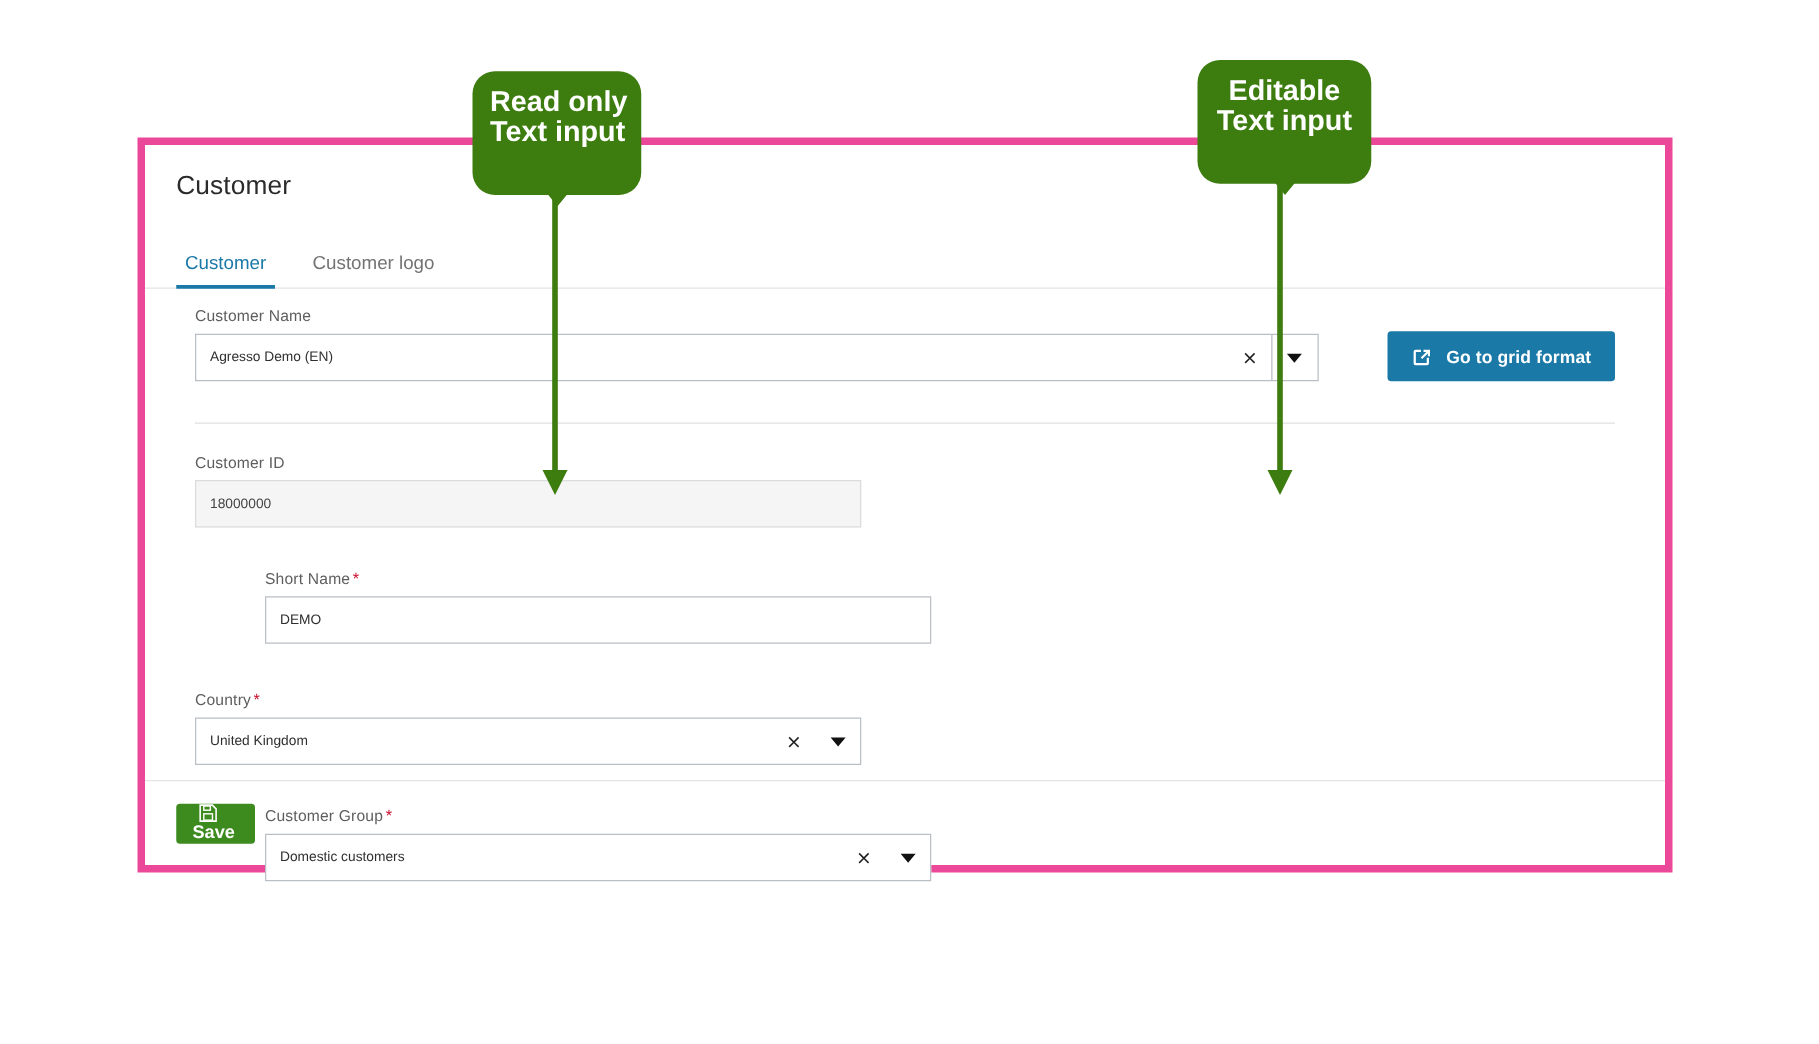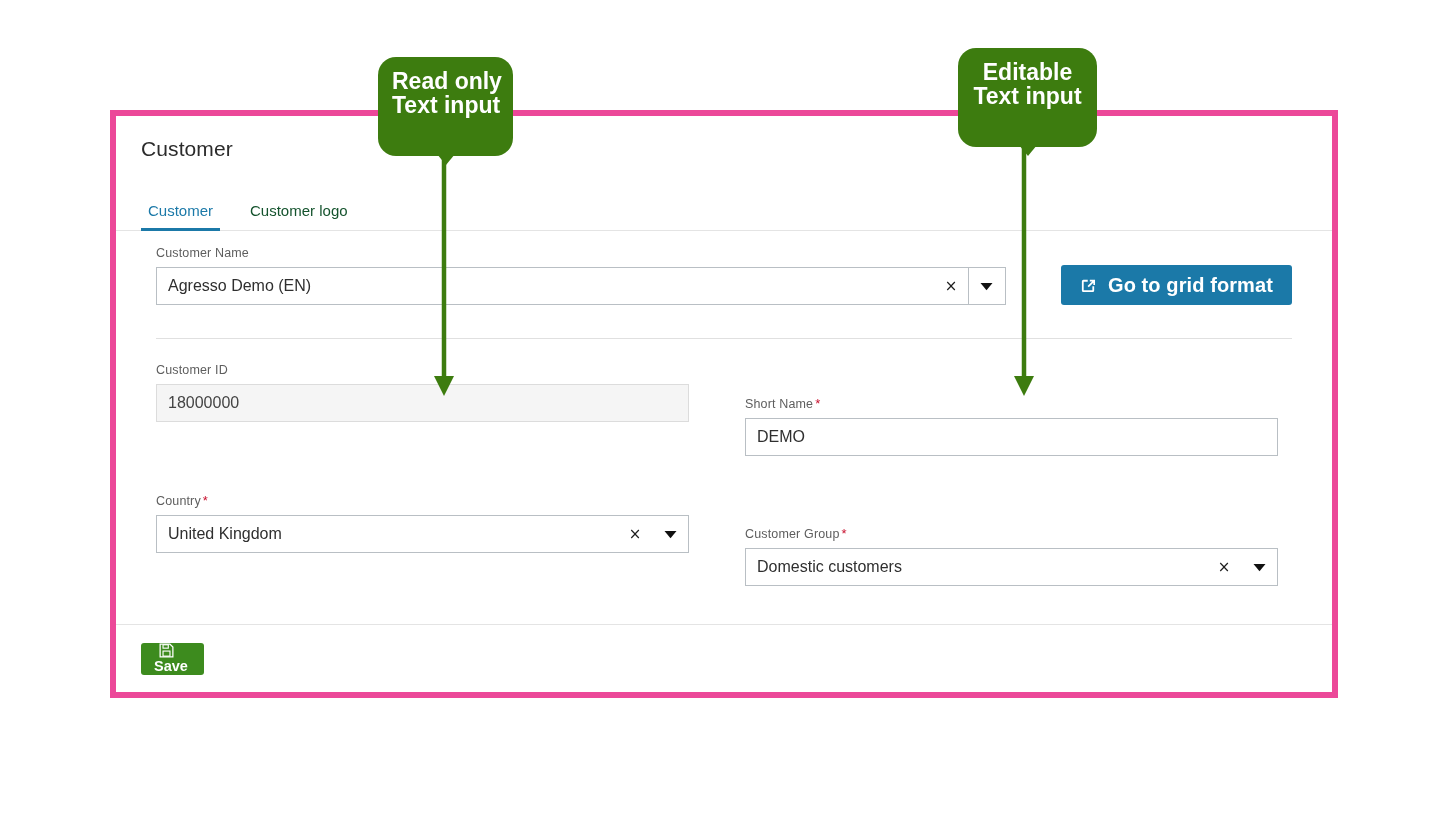--- a/index.html
+++ b/index.html
@@ -50,21 +50,21 @@
     box-sizing: border-box;
     position: absolute;
     left: 0;
     top: 66px;
     width: 100%;
   }
   .tab {
     font-size: 15px;
     padding: 0 7px 11px 7px;
     margin-right: 23px;
-    color: #14532d;
+    color: #737373;
     cursor: pointer;
     position: relative;
     white-space: nowrap;
   }
   .tab.active {
     color: #1b79a8;
     font-weight: 400;
   }
   .tab.active::after {
     content: "";
@@ -104,21 +104,21 @@
   .input-shell {
     height: 38px;
     border: 1px solid #b9bfc4;
     background: #ffffff;
     display: flex;
     align-items: center;
     box-sizing: border-box;
   }
   .input-shell .val {
     flex: 1;
-    font-size: 16px;
+    font-size: 11px;
     color: #2f2f2f;
     padding: 0 10px 0 11px;
     line-height: 18px;
     white-space: nowrap;
     overflow: hidden;
     text-overflow: ellipsis;
   }
   .input-shell.readonly {
     background: #f5f5f5;
     border-color: #dcdcdc;
@@ -157,41 +157,42 @@
     align-items: flex-end;
   }
   .name-field { width: 915px; }
   .grid-btn {
     margin-left: 55px;
     height: 40px;
     background: #1b79a8;
     color: #fff;
     border: none;
     border-radius: 3px;
-    font-size: 20px;
+    font-size: 14px;
     font-weight: bold;
     font-family: "Liberation Sans", sans-serif;
     display: inline-flex;
     align-items: center;
     padding: 0 19px;
     cursor: pointer;
     letter-spacing: 0.1px;
     white-space: nowrap;
   }
   .grid-btn .ico { margin-right: 11px; display:flex; }
 
   .hr {
     height: 1px;
     background: #e0e0e0;
     margin: 33px 0 0 0;
   }
 
   .grid2 {
     display: flex;
     margin-top: 24px;
+    flex-direction: column;
   }
   .col { width: 533px; }
   .col + .col { margin-left: 56px; margin-top: 33px; }
   .row2 { margin-top: 37px; }
 
   
   .card-footer {
     position: absolute;
     left: 0;
     right: 0;

